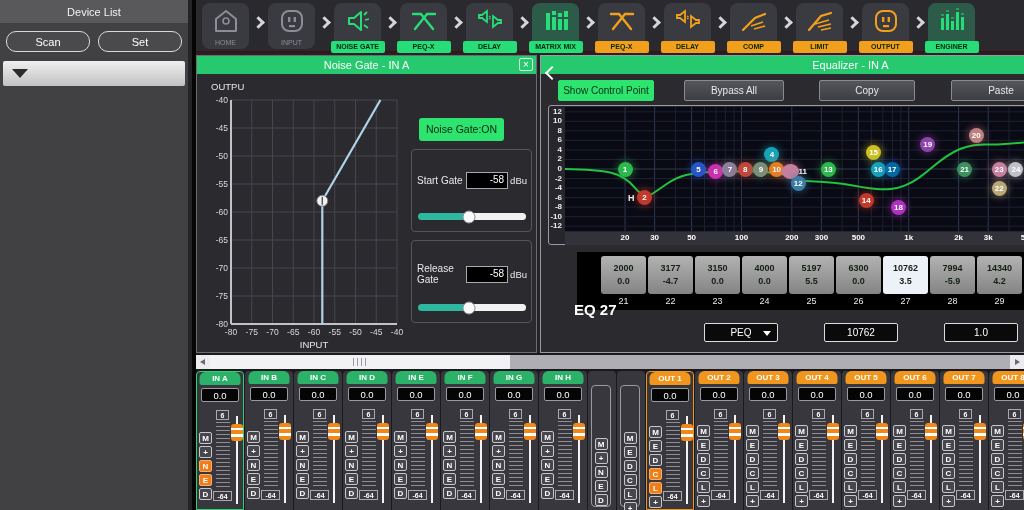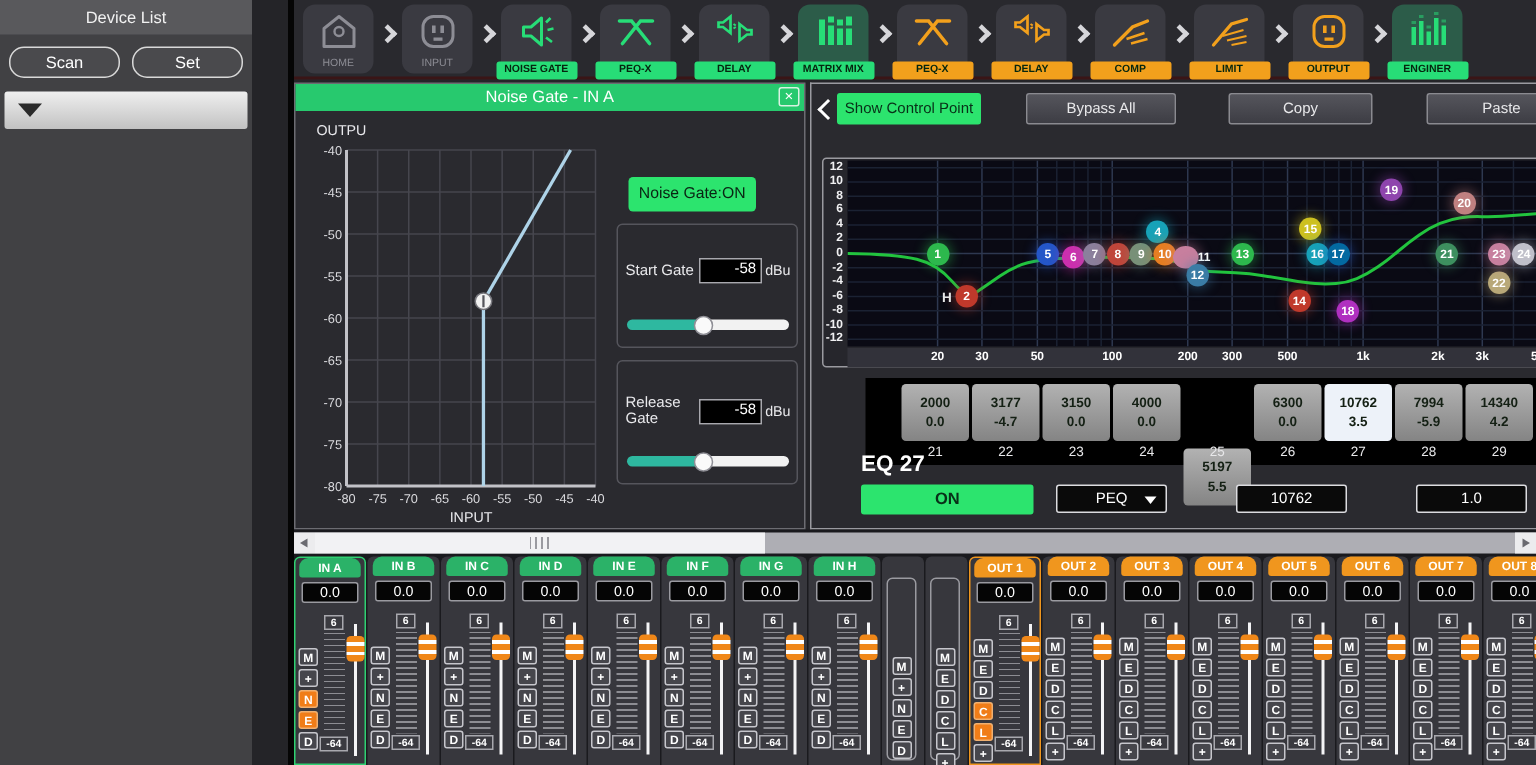--- a/index.html
+++ b/index.html
@@ -1,21 +1,21 @@
 <!DOCTYPE html>
 <html><head>
 <meta charset="utf-8">
 <style>
   * { margin:0; padding:0; box-sizing:border-box; }
   html,body { width:1024px; height:510px; overflow:hidden; background:#000;
     font-family:"Liberation Sans", sans-serif; }
   #stage { position:relative; width:1024px; height:510px; background:#242428; overflow:hidden; }
 
   
-  #sidebar { position:absolute; left:0; top:0; width:168px; height:510px; background:#414144; }
+  #sidebar { position:absolute; left:0; top:0; width:188px; height:510px; background:#414144; }
   #sidebar-header { height:23px; background:#59595c; color:#f2f2f2; font-size:11px;
     display:flex; align-items:center; justify-content:center; }
   #sidebar-buttons { display:flex; gap:8px; padding:8px 6px 6px 6px; }
   .side-btn { flex:1; height:21px; background:#4a4a4d; border:1px solid #d9d9d9; border-radius:10px;
     color:#fff; font-size:11px; display:flex; align-items:center; justify-content:center; cursor:pointer; }
   #device-dropdown { margin:3px 3px; height:25px; background:linear-gradient(#efefef,#c2c2c2);
     border-radius:2px; display:flex; align-items:center; padding-left:9px; }
   .tri-down { width:0; height:0; border-left:8px solid transparent; border-right:8px solid transparent;
     border-top:9px solid #2b2b2b; }
   #side-gap { position:absolute; left:192px; top:0; width:4px; height:510px; background:#050505; }
@@ -373,20 +373,23 @@
         <span class="ng-value">-58</span>
         <span class="ng-unit">dBu</span>
       </div>
       <div class="ng-slider">
           <div class="ng-thumb"></div>
         </div>
     </div>
   </div>
 
   <div id="eq-panel">
+    <div class="panel-titlebar" id="eq-title">
+      <span>Equalizer - IN A</span>
+    </div>
     <div id="eq-btn-row">
       <div class="eq-top-btn" id="btn-showcp">Show Control Point</div>
       <div class="eq-top-btn" id="btn-bypass">Bypass All</div>
       <div class="eq-top-btn" id="btn-copy">Copy</div>
       <div class="eq-top-btn" id="btn-paste">Paste</div>
     </div>
 
     <div id="eq-graphbox">
       <div id="eq-ylabels">
           <span class="eq-ylab" style="top: 3.85%;">12</span>
@@ -452,21 +455,21 @@
           <div class="eq-pt" style="left: calc(44.8% - 7.5px); top: 40.1923px; background: rgb(23, 162, 184); box-shadow: rgba(23, 162, 184, 0.4) 0px 0px 7px 2px;">4</div>
           <div class="eq-pt" style="left: calc(45.8% - 7.5px); top: 54.5px; background: rgb(230, 126, 34); box-shadow: rgba(230, 126, 34, 0.4) 0px 0px 7px 2px;">10</div>
           <div class="eq-pt" style="left: calc(48.5% - 7.5px); top: 56.8846px; background: rgb(199, 127, 158); box-shadow: rgba(199, 127, 158, 0.4) 0px 0px 7px 2px; padding-left: 17px;">11</div>
           <div class="eq-pt" style="left: calc(50.5% - 7.5px); top: 68.8077px; background: rgb(58, 124, 165); box-shadow: rgba(58, 124, 165, 0.4) 0px 0px 7px 2px;">12</div>
           <div class="eq-pt" style="left: calc(57% - 7.5px); top: 54.5px; background: rgb(45, 184, 77); box-shadow: rgba(45, 184, 77, 0.4) 0px 0px 7px 2px;">13</div>
           <div class="eq-pt" style="left: calc(65.2% - 7.5px); top: 85.5px; background: rgb(192, 57, 43); box-shadow: rgba(192, 57, 43, 0.4) 0px 0px 7px 2px;">14</div>
           <div class="eq-pt" style="left: calc(66.8% - 7.5px); top: 37.8077px; background: rgb(205, 192, 32); box-shadow: rgba(205, 192, 32, 0.4) 0px 0px 7px 2px;">15</div>
           <div class="eq-pt" style="left: calc(67.8% - 7.5px); top: 54.5px; background: rgb(23, 162, 184); box-shadow: rgba(23, 162, 184, 0.4) 0px 0px 7px 2px; text-align: center;">16</div>
           <div class="eq-pt" style="left: calc(70.8% - 7.5px); top: 54.5px; background: #0369a1; box-shadow: rgba(36, 86, 200, 0.4) 0px 0px 7px 2px;">17</div>
           <div class="eq-pt" style="left: calc(72.2% - 7.5px); top: 92.6538px; background: rgb(176, 48, 192); box-shadow: rgba(176, 48, 192, 0.4) 0px 0px 7px 2px;">18</div>
-          <div class="eq-pt" style="left: calc(78.5% - 7.5px); top: 12px; background: rgb(142, 68, 173); box-shadow: rgba(142, 68, 173, 0.4) 0px 0px 7px 2px;">19</div>
+          <div class="eq-pt" style="left: calc(78.5% - 7.5px); top: 30px; background: rgb(142, 68, 173); box-shadow: rgba(142, 68, 173, 0.4) 0px 0px 7px 2px;">19</div>
           <div class="eq-pt" style="left: calc(86.5% - 7.5px); top: 54.5px; background: rgb(61, 143, 95); box-shadow: rgba(61, 143, 95, 0.4) 0px 0px 7px 2px;">21</div>
           <div class="eq-pt" style="left: calc(89% - 7.5px); top: 21.1154px; background: rgb(192, 128, 128); box-shadow: rgba(192, 128, 128, 0.4) 0px 0px 7px 2px;">20</div>
           <div class="eq-pt" style="left: calc(94% - 7.5px); top: 73.5769px; background: rgb(184, 168, 120); box-shadow: rgba(184, 168, 120, 0.4) 0px 0px 7px 2px;">22</div>
           <div class="eq-pt" style="left: calc(94% - 7.5px); top: 54.5px; background: rgb(199, 127, 158); box-shadow: rgba(199, 127, 158, 0.4) 0px 0px 7px 2px;">23</div>
           <div class="eq-pt" style="left: calc(97.6% - 7.5px); top: 54.5px; background: rgb(192, 192, 202); box-shadow: rgba(192, 192, 202, 0.4) 0px 0px 7px 2px;">24</div>
         </div>
       <div id="eq-xlabels">
           <span class="eq-xlab" style="left: 13%;">20</span>
           <span class="eq-xlab" style="left: 19.4%;">30</span>
           <span class="eq-xlab" style="left: 27.4%;">50</span>
@@ -495,21 +498,21 @@
         <div class="eq-cell" style="left: 118px;">
           <div>3150</div>
           <div>0.0</div>
         </div>
         <div class="eq-idx" style="left: 118px;">23</div>
         <div class="eq-cell" style="left: 165px;">
           <div>4000</div>
           <div>0.0</div>
         </div>
         <div class="eq-idx" style="left: 165px;">24</div>
-        <div class="eq-cell" style="left: 212px; margin-top: 43px;">
+        <div class="eq-cell" style="left: 212px;">
           <div>5197</div>
           <div>5.5</div>
         </div>
         <div class="eq-idx" style="left: 212px;">25</div>
         <div class="eq-cell" style="left: 259px;">
           <div>6300</div>
           <div>0.0</div>
         </div>
         <div class="eq-idx" style="left: 259px;">26</div>
         <div class="eq-cell sel" style="left: 306px;">
@@ -524,21 +527,20 @@
         <div class="eq-idx" style="left: 353px;">28</div>
         <div class="eq-cell" style="left: 400px;">
           <div>14340</div>
           <div>4.2</div>
         </div>
         <div class="eq-idx" style="left: 400px;">29</div>
       </div>
     <div id="eq-table-chev"></div>
 
     <div id="eq-name">EQ 27</div>
-    <div id="eq-on">ON</div>
     <div class="eq-param-label" style="left:163px;">Type</div>
     <div class="eq-field" id="eq-type-dd" style="left:163px;">
       <span>PEQ</span>
       <span class="dd-tri"></span>
     </div>
     <div class="eq-param-label" style="left:283px;">Freq(Hz)</div>
     <div class="eq-field" style="left:283px;">10762</div>
     <div class="eq-param-label" style="left:403px;">Q</div>
     <div class="eq-field" style="left:403px;">1.0</div>
   </div>

